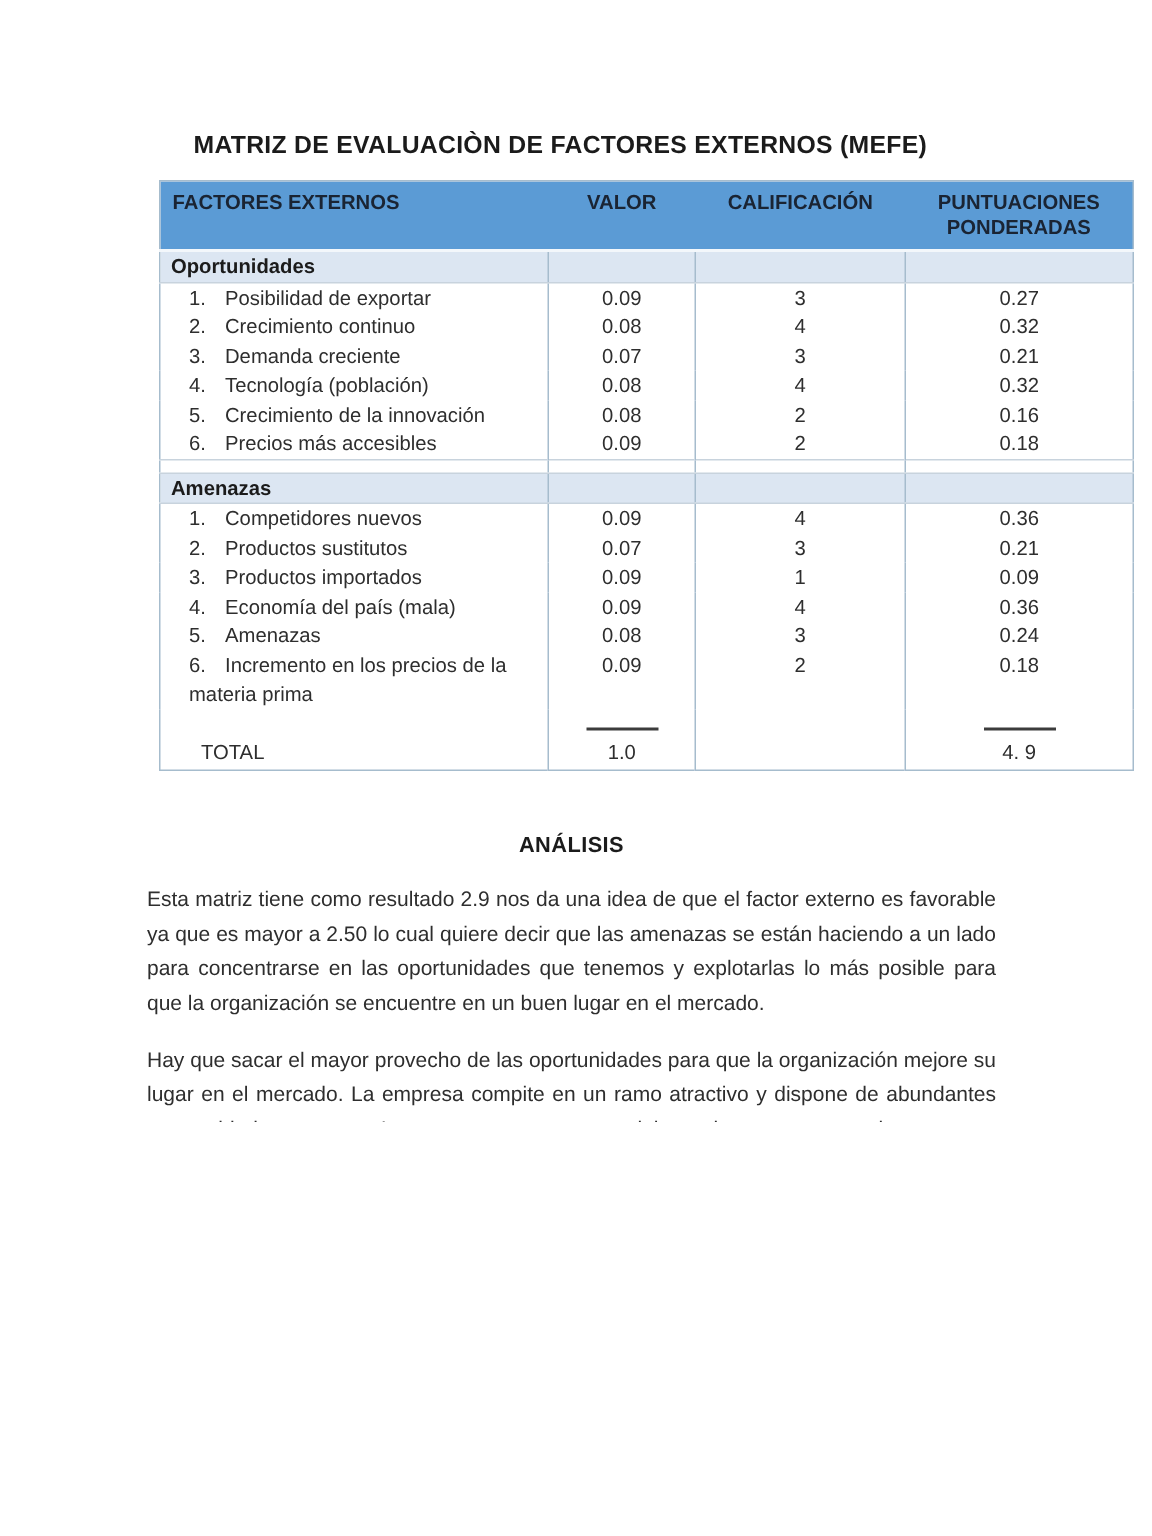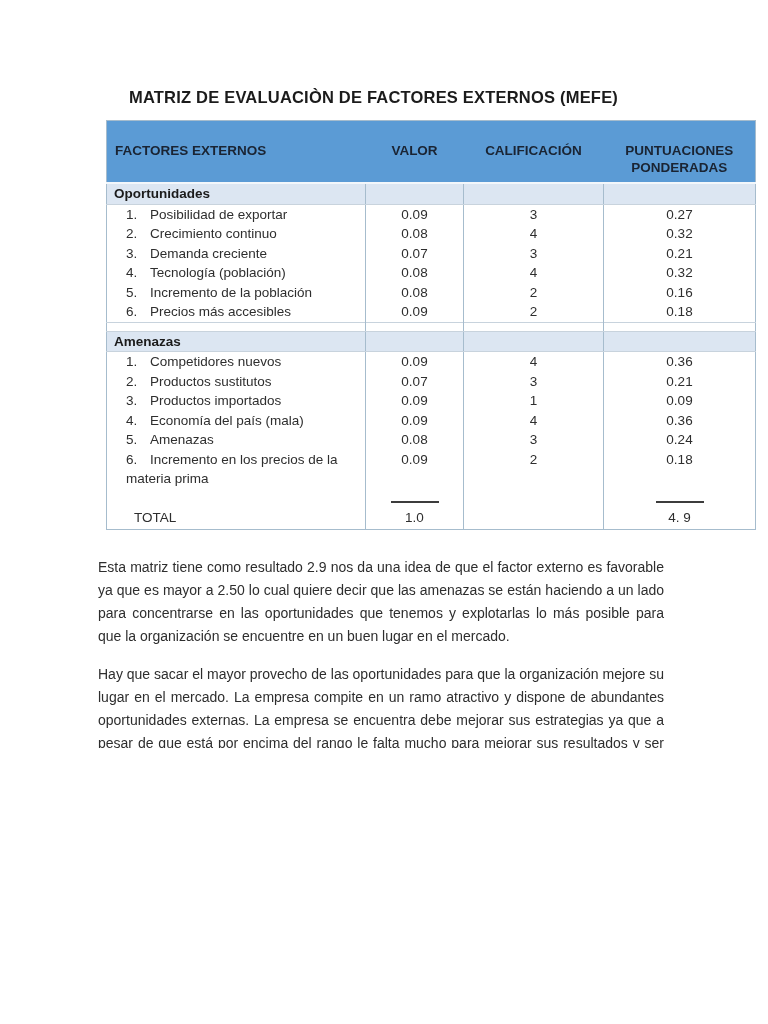--- a/index.html
+++ b/index.html
@@ -16,21 +16,21 @@
   .mefe-wrap { position:absolute; left:106px; top:120px; }
   table.mefe {
     width:649px; border-collapse:collapse; table-layout:fixed;
     border:1px solid var(--table-border,#a6bccd);
   }
   col.c1 { width:259px; } col.c2 { width:98px; }
   col.c3 { width:140px; } col.c4 { width:152px; }
   .mefe th {
     background:var(--header-bg,#5b9bd5); color:var(--header-text,#1a2433);
     font-size:13.5px; font-weight:bold; text-align:center; vertical-align:top;
-    padding:21px 6px 6px; line-height:17px;
+    padding:5px 6px 6px; line-height:17px;
     border-bottom:2px solid #f3f7fb;
   }
   .mefe th.left { text-align:left; padding-left:8px; }
   .mefe td {
     font-size:13.5px; line-height:19.5px; vertical-align:top;
     padding:0; overflow:hidden;
   }
   .mefe tbody td + td { border-left:1px solid var(--table-border,#a6bccd); }
   tr.section td {
     background:var(--section-bg,#dce6f2);
@@ -112,21 +112,21 @@
           <td class="center">3</td>
           <td class="center">0.21</td>
         </tr>
         <tr class="item">
           <td class="f"><span class="num">4.</span><span>Tecnología (población)</span></td>
           <td class="center">0.08</td>
           <td class="center">4</td>
           <td class="center">0.32</td>
         </tr>
         <tr class="item">
-          <td class="f"><span class="num">5.</span><span>Incremento de la población</span></td>
+          <td class="f"><span class="num">5.</span><span>Crecimiento de la innovación</span></td>
           <td class="center">0.08</td>
           <td class="center">2</td>
           <td class="center">0.16</td>
         </tr>
         <tr class="item">
           <td class="f"><span class="num">6.</span><span>Precios más accesibles</span></td>
           <td class="center">0.09</td>
           <td class="center">2</td>
           <td class="center">0.18</td>
         </tr>
@@ -193,17 +193,18 @@
           <td class="total-label">TOTAL</td>
           <td class="center">1.0</td>
           <td></td>
           <td class="center">4. 9</td>
         </tr>
       </tbody>
     </table>
   </div>
 
   <div class="analysis">
+    <h2>ANÁLISIS</h2>
     <p>Esta matriz tiene como resultado 2.9 nos da una idea de que el factor externo es favorable ya que es mayor a 2.50 lo cual quiere decir que las amenazas se están haciendo a un lado para concentrarse en las oportunidades que tenemos y explotarlas lo más posible para que la organización se encuentre en un buen lugar en el mercado.</p>
     <p>Hay que sacar el mayor provecho de las oportunidades para que la organización mejore su lugar en el mercado. La empresa compite en un ramo atractivo y dispone de abundantes oportunidades externas. La empresa se encuentra debe mejorar sus estrategias ya que a pesar de que está por encima del rango le falta mucho para mejorar sus resultados y ser líder en el mercado.</p>
   </div>
 
 </div>
 
 </body></html>

